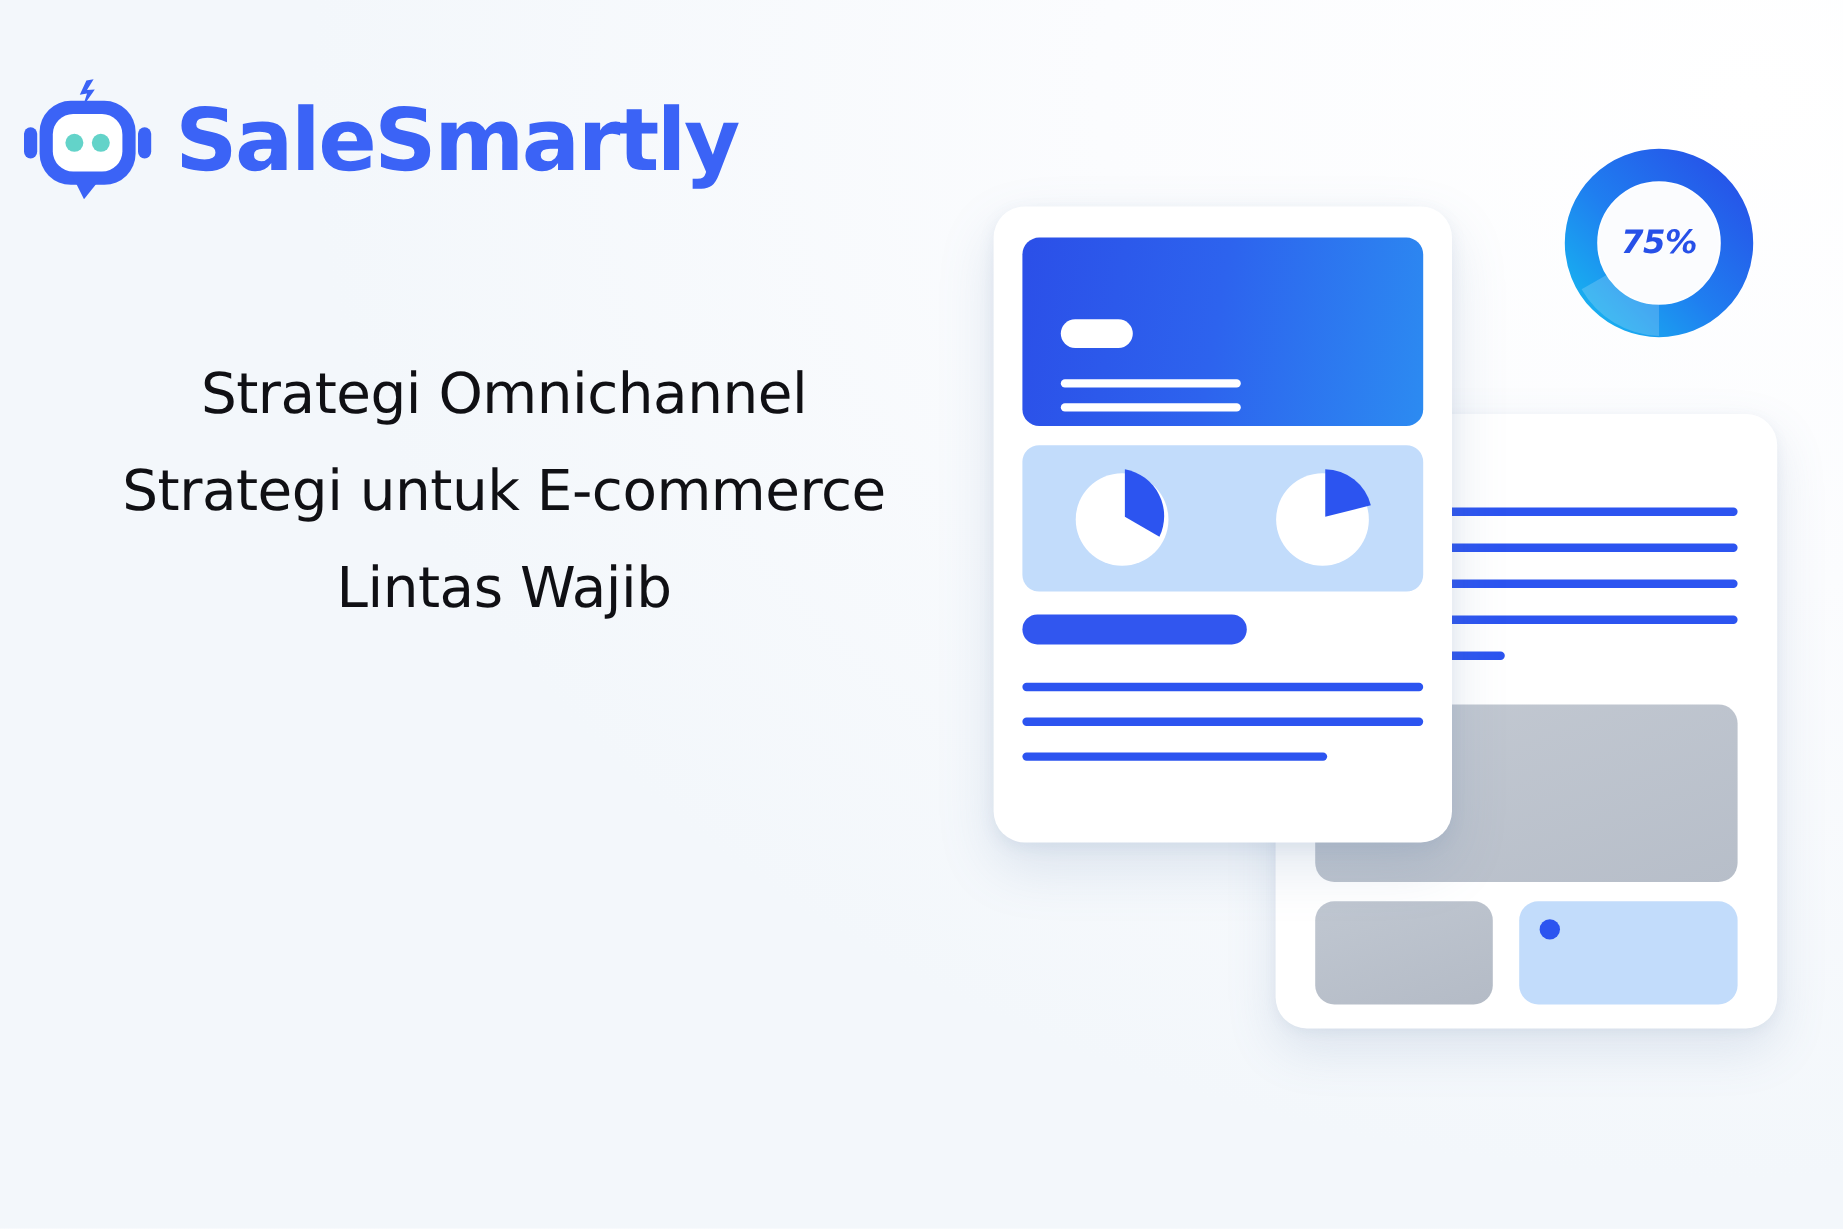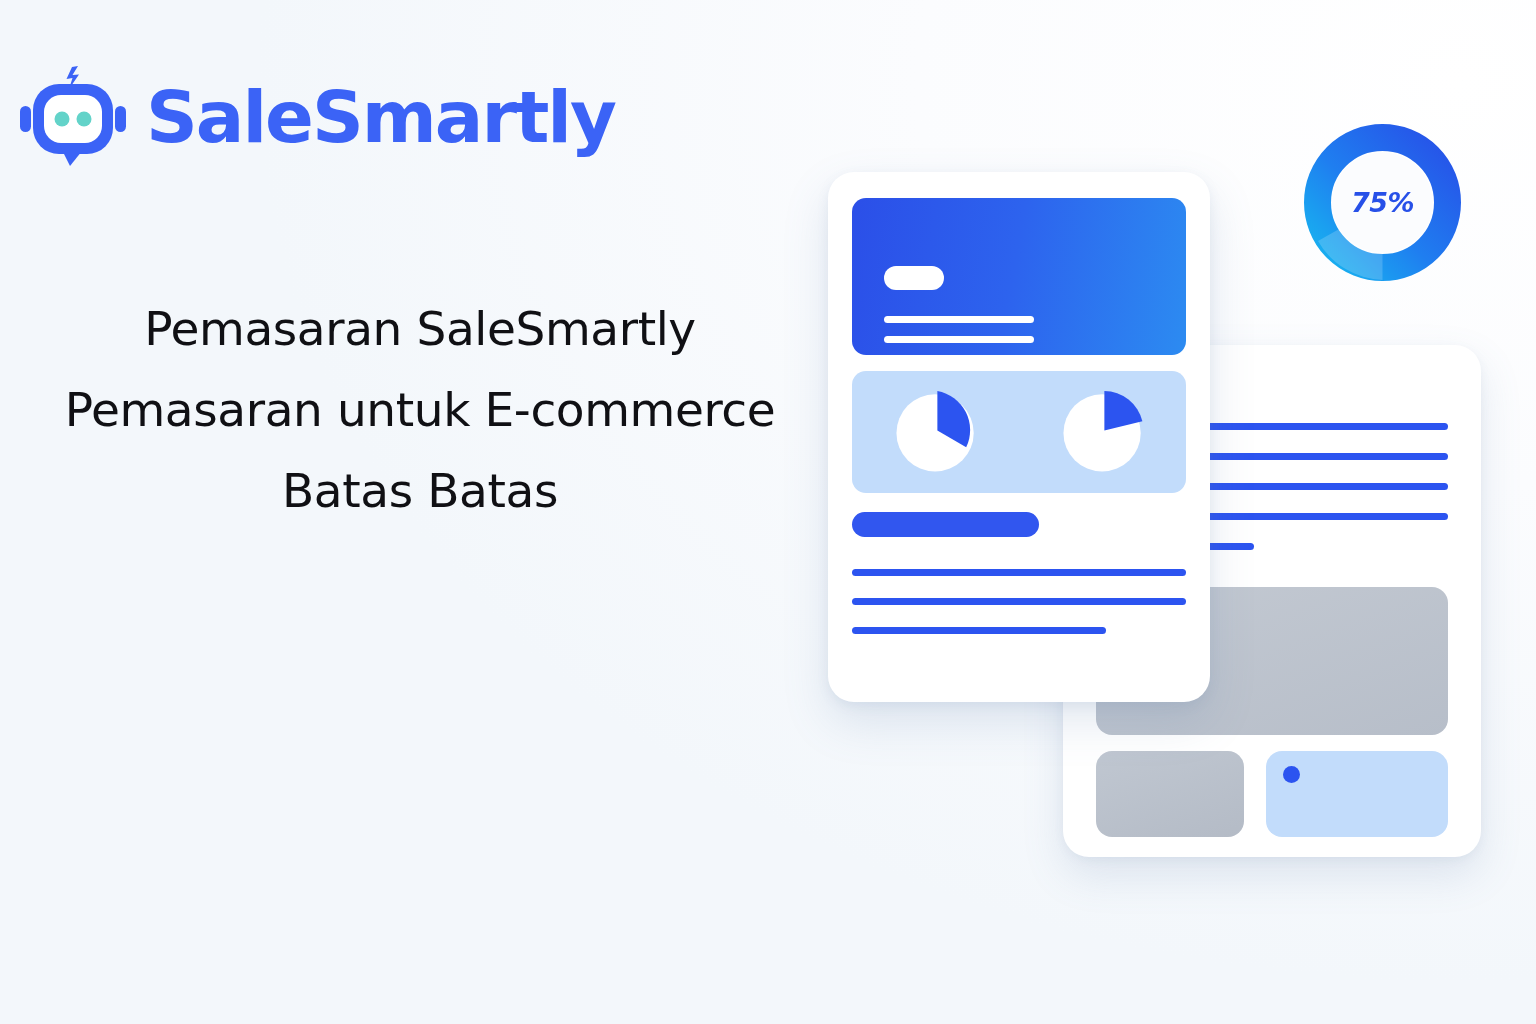--- a/index.html
+++ b/index.html
@@ -284,23 +284,23 @@
           <rect x="30" y="33" width="58" height="48" rx="17" fill="#ffffff"></rect>
 
           <circle cx="48" cy="57" r="7.5" fill="#63d3c9"></circle>
           <circle cx="70" cy="57" r="7.5" fill="#63d3c9"></circle>
         </svg>
       </span>
       <span class="brand-name">SaleSmartly</span>
     </div>
 
     <h1 class="headline">
-      <span class="hl-line">Pemasaran SaleSmartly</span>
-      <span class="hl-line">Pemasaran untuk E-commerce</span>
-      <span class="hl-line">Batas Batas</span>
+      <span class="hl-line">Strategi Omnichannel</span>
+      <span class="hl-line">Strategi untuk E-commerce</span>
+      <span class="hl-line">Lintas Wajib</span>
     </h1>
 
   </div>
 
   <div class="illus">
 
     <div class="card-back">
       <div class="cb-pill"></div>
       <div class="cb-lines">
         <div class="ln w-full"></div>

